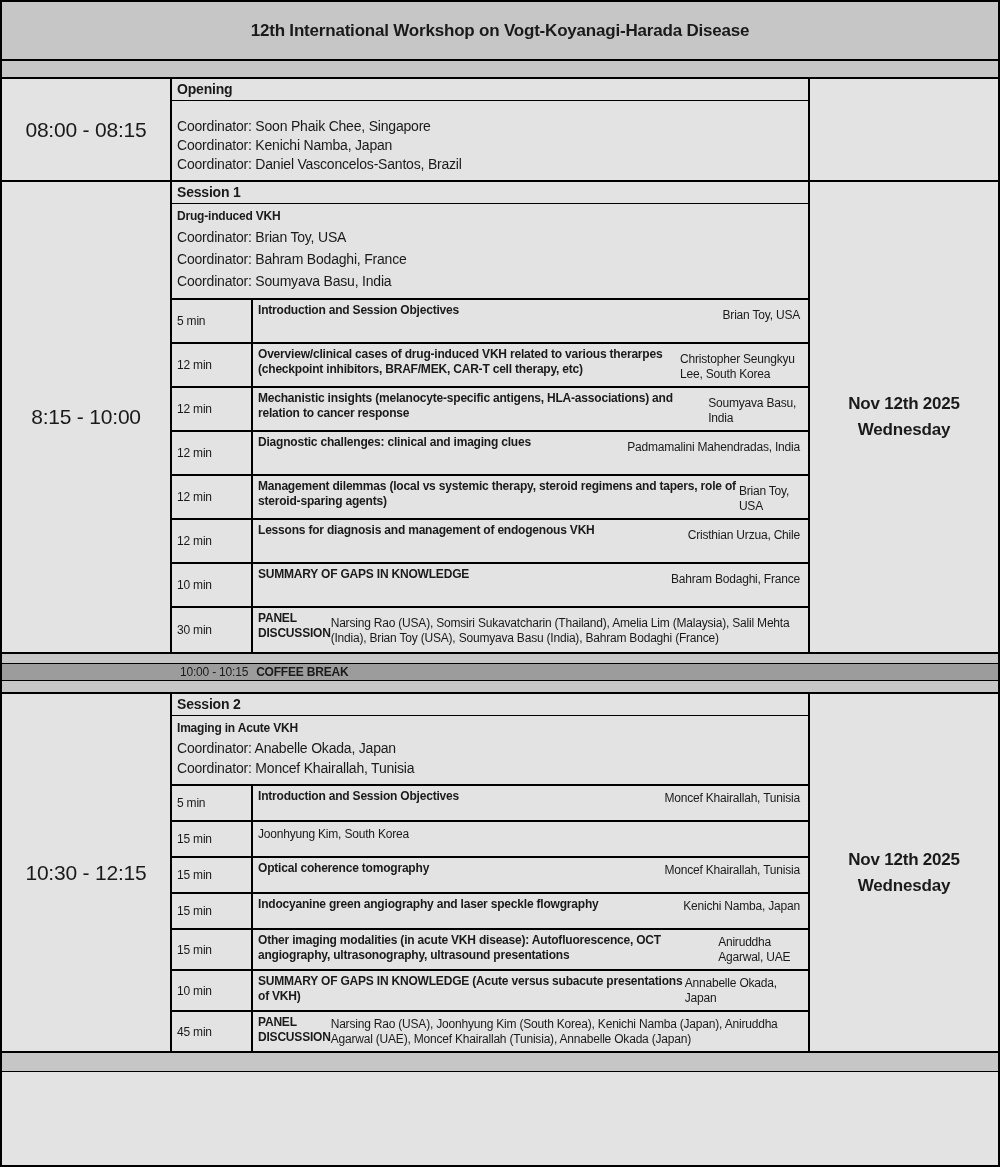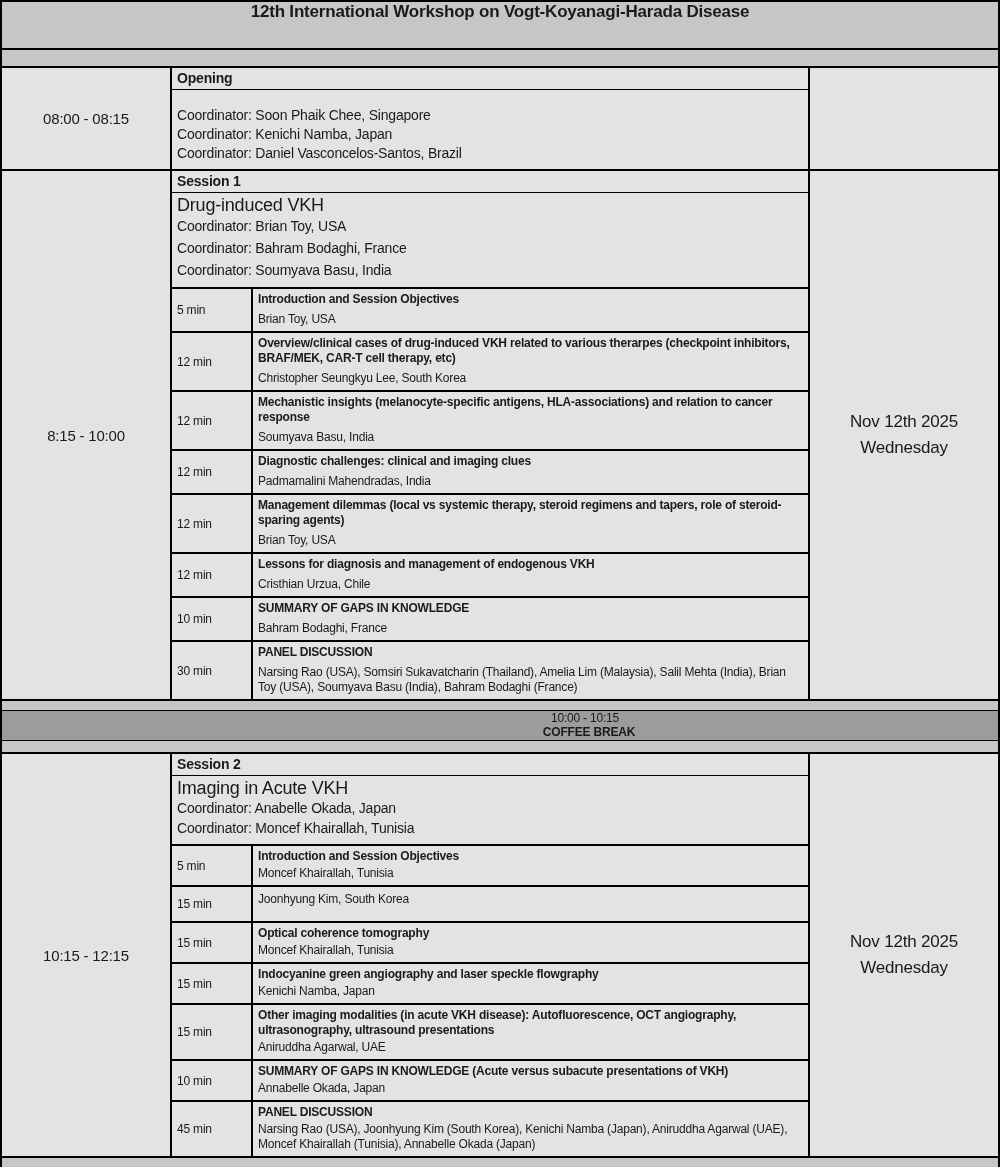--- a/index.html
+++ b/index.html
@@ -20,99 +20,98 @@
   .page{
     width:1000px;
     min-height:1167px;
     border:2px solid var(--line);
     background:var(--cell-bg);
     display:flex;
     flex-direction:column;
   }
   
   .title-bar{
-    height:48px;
+    height:59px;
     background:var(--band-light);
     border-bottom:2px solid var(--line);
-    display:flex;justify-content:center;
+    display:flex;align-items:center;justify-content:center;
   }
   .title-bar h1{
     font-size:17px;font-weight:bold;letter-spacing:-0.2px;
   }
   .top-band{
     height:18px;
     background:var(--band-light);
     border-bottom:2px solid var(--line);
   }
   
   .band{background:var(--band-light);}
   .band.light-a{height:12px;border-bottom:1px solid var(--line);}
   .band.light-b{height:13px;border-bottom:2px solid var(--line);}
   .band.light-c{height:19px;border-bottom:1px solid var(--line);}
   .band.dark{
-    height:30px;background:var(--band-dark);
+    height:17px;background:var(--band-dark);
     display:flex;align-items:center;
     padding-left:178px;
     font-size:12px;
     border-bottom:1px solid var(--line);
-    flex-direction:column;
   }
   .band .b-time{margin-right:8px;}
   .band .b-label{font-weight:bold;}
   
   .block{
     display:flex;
     background:var(--cell-bg);
   }
   .block.sep{border-bottom:2px solid var(--line);}
   .time-cell{
     width:170px;flex:0 0 170px;
     border-right:2px solid var(--line);
     display:flex;align-items:center;justify-content:center;
-    font-size:15px;
+    font-size:21px;
   }
   .mid-col{flex:1;display:flex;flex-direction:column;}
   .date-cell{
     width:190px;flex:0 0 190px;
     border-left:2px solid var(--line);
     display:flex;flex-direction:column;align-items:center;justify-content:center;
-    font-size:17px;font-weight:normal;line-height:26px;text-align:center;
+    font-size:17px;font-weight:bold;line-height:26px;text-align:center;
   }
   .sec-header{
     border-bottom:1px solid var(--line);
     font-size:14px;font-weight:bold;
     padding:2px 5px 3px 5px;
     line-height:16px;
   }
   .coord-block{
     padding:2px 5px 6px 5px;
   }
   .coord-block .block-title{
-    font-size:18px;font-weight:normal;line-height:20px;
+    font-size:12px;font-weight:bold;line-height:20px;
   }
   .coord-block .coord{font-size:14px;line-height:22px;}
   .coord-block.open-style{padding-top:16px;}
   .coord-block.open-style .coord{line-height:19px;}
   .coord-block.tight .coord{line-height:20px;}
   .coord-block.bordered{border-bottom:2px solid var(--line);}
   .slot{
     display:flex;
     border-bottom:2px solid var(--line);
   }
   .slot:last-child{border-bottom:none;}
   .dur-cell{
     width:81px;flex:0 0 81px;
     border-right:2px solid var(--line);
     display:flex;align-items:center;
     padding-left:5px;
     font-size:12px;
   }
   .topic-cell{
     flex:1;
-    display:flex;flex-direction:column;justify-content:space-between;
+    display:flex;flex-direction:row;justify-content:space-between;
     padding:3px 8px 4px 5px;
   }
   .topic-title{font-size:12px;font-weight:bold;line-height:15px;}
   .topic-speaker{font-size:12px;line-height:15px;padding-top:5px;}
   .s1 .slot{min-height:44px;}
   .s2 .slot{min-height:36px;}
   .s2 .topic-speaker{padding-top:2px;}
 </style>
 </head>
 <body>
@@ -212,21 +211,21 @@
   </div>
 
   <div class="band light-a" style="border-top:2px solid var(--line);"></div>
   <div class="band dark">
     <span class="b-time">10:00 - 10:15</span>
     <span class="b-label">COFFEE BREAK</span>
   </div>
   <div class="band light-b"></div>
 
   <div class="block s2 sep">
-    <div class="time-cell">10:15 - 12:15</div>
+    <div class="time-cell">10:30 - 12:15</div>
     <div class="mid-col">
       <div class="sec-header">Session 2</div>
       <div class="coord-block bordered tight">
         <div class="block-title">Imaging in Acute VKH</div>
         <div class="coord">Coordinator: Anabelle Okada, Japan</div>
         <div class="coord">Coordinator: Moncef Khairallah, Tunisia</div>
       </div>
 
       <div class="slot">
         <div class="dur-cell">5 min</div>

